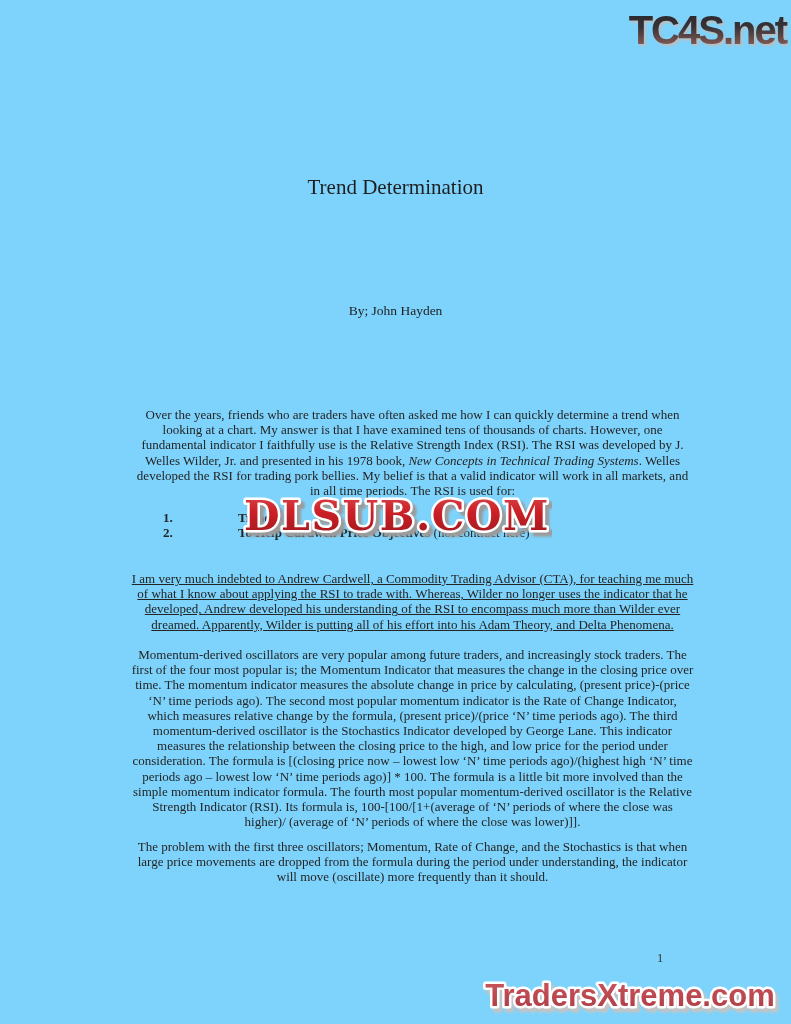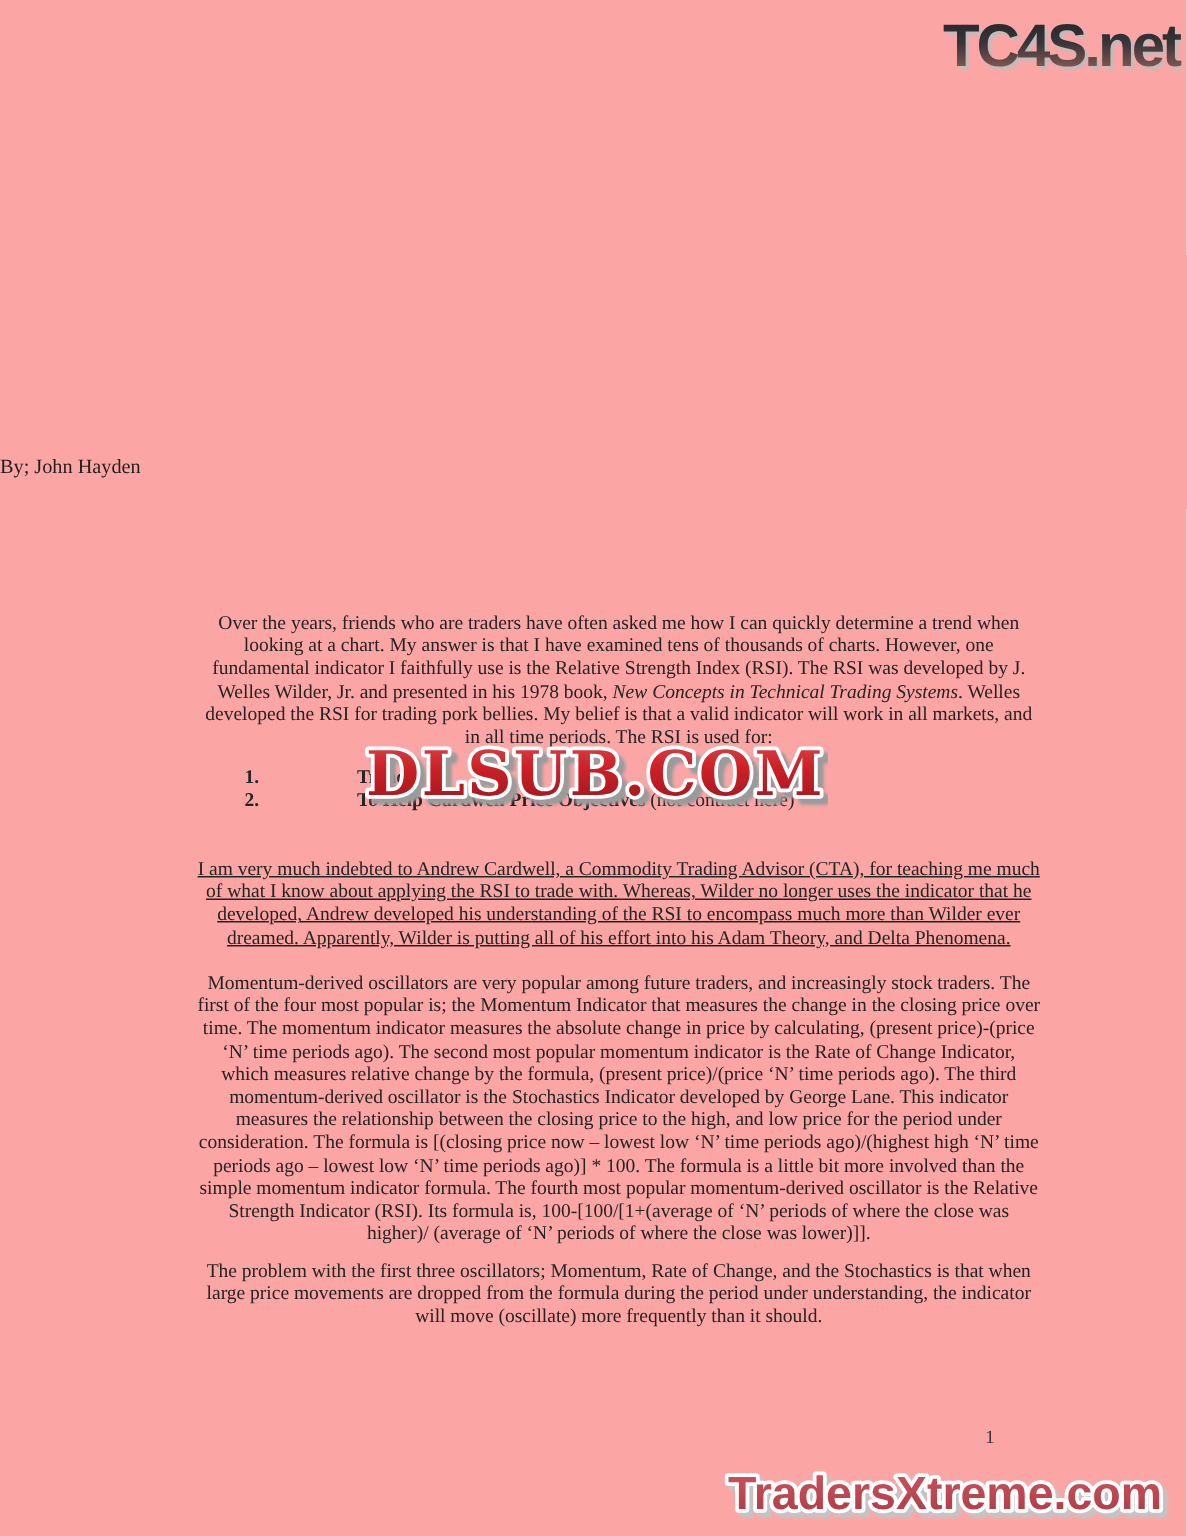--- a/index.html
+++ b/index.html
@@ -1,37 +1,38 @@
 <!DOCTYPE html>
 <html><head>
 <meta charset="utf-8">
 <style>
   html,body{margin:0;padding:0;background:#e8e8e8;}
   #page{
     position:relative;
     width:791px;height:1024px;
-    background:#fca5a5;
+    background:#7dd3fc;
     margin:0 auto;
     overflow:hidden;
     font-family:"Liberation Serif", serif;
     color:#262626;
   }
   .abs{position:absolute;}
 
   
   .doc-title{
     left:0;top:174px;width:791px;
     text-align:center;
     font-size:21px;line-height:27px;
     color:#1e1e1e;
   }
 
   
   .byline{
     left:0;top:303px;width:791px;
+    text-align:center;
     font-size:13.5px;
     color:#1e1e1e;
   }
 
   
   .para{
     left:131px;width:563px;
     font-size:13px;line-height:15.2px;
     text-align:center;
     color:#242424;
@@ -85,20 +86,21 @@
       </linearGradient>
       <filter id="softblur" x="-20%" y="-20%" width="140%" height="140%">
         <feGaussianBlur stdDeviation="1"></feGaussianBlur>
       </filter>
     </defs>
     <text x="198" y="42" text-anchor="end" font-size="40" font-weight="bold" letter-spacing="-2" fill="#bdbdbd" transform="translate(2,2)" filter="url(#softblur)">TC4S.net</text>
     <text x="198" y="42" text-anchor="end" font-size="40" font-weight="bold" letter-spacing="-2" fill="url(#tcg)">TC4S.net</text>
   </svg>
 
   <div class="abs doc-title">
+    <div>Trend Determination</div>
   </div>
 
   <div class="abs byline">By; John Hayden</div>
 
   <div class="abs para p1"><span>Over the years, friends who are traders have often asked me how I can quickly determine a trend when looking at a chart. My answer is that I have examined tens of thousands of charts. However, one fundamental indicator I faithfully use is the Relative Strength Index (RSI). The RSI was developed by J. Welles Wilder, Jr. and presented in his 1978 book, </span><span class="rt-i">New Concepts in Technical Trading Systems</span><span>. Welles developed the RSI for trading pork bellies. My belief is that a valid indicator will work in all markets, and in all time periods.  The RSI is used for:</span></div>
 
   <div class="abs doc-list">
     <div class="list-row">
       <span class="list-num">1.</span><span><span class="rt-b">Trend A</span></span>
     </div>

